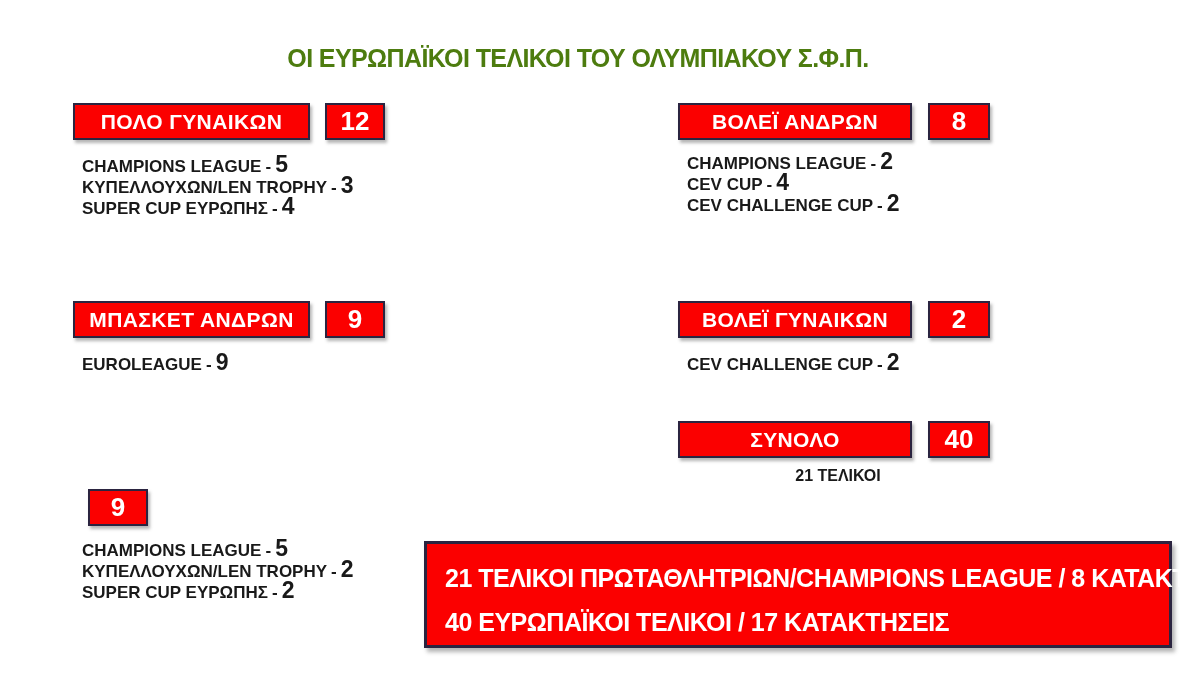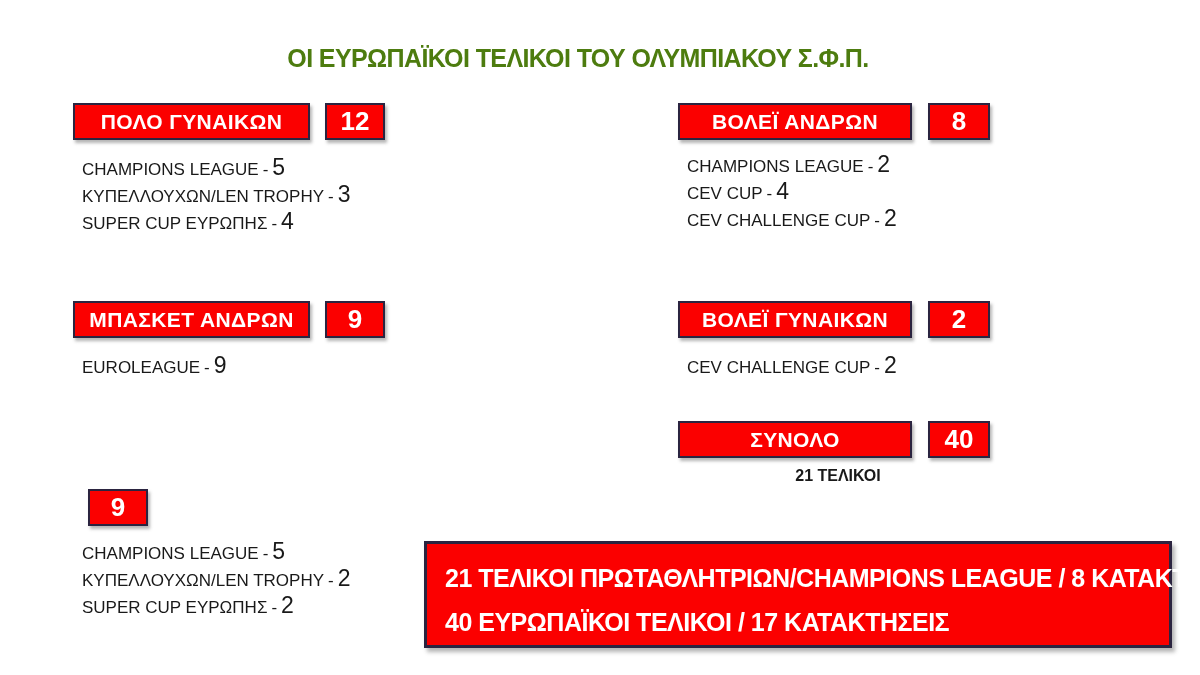--- a/index.html
+++ b/index.html
@@ -30,21 +30,21 @@
     color:#fff;font-weight:bold;
     box-shadow:2px 3px 3px rgba(90,90,90,0.45);
   }
   .title-box{font-size:21px;letter-spacing:0.4px;white-space:nowrap;}
   .count-box{font-size:26px;}
   .col-left .title-box{width:237px;}
   .col-left .count-box{width:60px;margin-left:15px;}
   .col-right .title-box{width:234px;}
   .col-right .count-box{width:62px;margin-left:16px;}
   .items{margin-top:15px;padding-left:9px;}
-  .item{line-height:25px;font-weight:normal;white-space:nowrap;}
+  .item{line-height:19px;font-weight:bold;white-space:nowrap;}
   .item .lbl,.item .sep{font-size:17px;}
   .item .sep{margin:0 4px;}
   .item .val{font-size:23px;}
   .note{
     margin-top:7px;padding-left:8px;
     font-size:16px;font-weight:bold;line-height:21px;white-space:nowrap;text-align:center;
   }
   .summary-box{
     position:absolute;left:424px;top:541px;width:748px;height:107px;
     box-sizing:border-box;background:var(--red);

